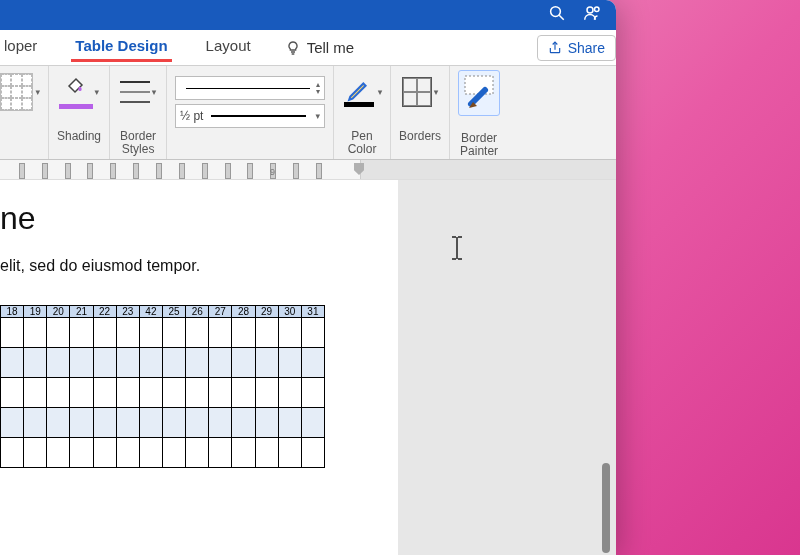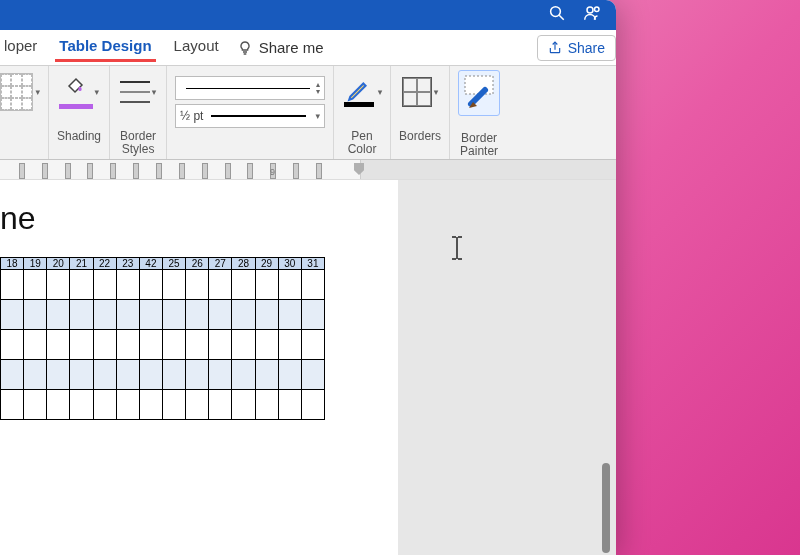--- a/index.html
+++ b/index.html
@@ -32,21 +32,21 @@
   .titlebar svg { width: 18px; height: 18px; }
 
   
   .tabsrow {
     height: 36px;
     background: #ffffff;
     border-bottom: 1px solid #d0d0d0;
     display: flex;
     align-items: center;
     padding-left: 0;
-    gap: 14px;
+    gap: 30px;
     font-size: 15px;
   }
   .tab { color: #444; padding: 4px 4px 8px 4px; cursor: pointer; }
   .tab.active { color: #185ABD; font-weight: 600; border-bottom: 3px solid #ef4444; padding-bottom: 5px; }
   .tellme { display: flex; align-items: center; gap: 6px; color: #333; }
   .tabsrow .spacer { flex: 1; }
   .share-btn, .comments-btn {
     display: flex; align-items: center; gap: 6px;
     border: 1px solid #c5c5c5; border-radius: 4px;
     padding: 4px 10px; font-size: 14px; color: #185ABD;
@@ -146,21 +146,21 @@
   </div>
 
   <div class="tabsrow">
     <span class="tab">loper</span>
     <span class="tab active">Table Design</span>
     <span class="tab">Layout</span>
     <span class="tellme">
       <svg width="16" height="16" viewBox="0 0 24 24" fill="none" stroke="#555" stroke-width="2">
         <path d="M9 18h6M10 21h4M12 3a6 6 0 0 0-4 10.5V15h8v-1.5A6 6 0 0 0 12 3z"></path>
       </svg>
-      <span>Share me</span>
+      <span>Tell me</span>
     </span>
     <div class="spacer"></div>
     <div class="tabsrow-right">
       <div class="share-btn">
         <svg width="14" height="14" viewBox="0 0 24 24" fill="none" stroke="#185ABD" stroke-width="2">
           <path d="M4 12v7a1 1 0 0 0 1 1h14a1 1 0 0 0 1-1v-7"></path>
             <path d="M16 6l-4-4-4 4"></path>
             <path d="M12 2v13"></path>
         </svg>
         <span>Share</span>
@@ -291,20 +291,21 @@
         <div class="tt"></div>
         <div class="tt"></div>
       </div>
     <div class="rmargin"></div>
     <span class="mark" style="left:270px;">9</span>
   </div>
 
   <div class="doc-outer">
     <div class="paper">
       <div class="doc-title">ne</div>
+      <div class="doc-body">elit, sed do eiusmod tempor.</div>
       <table class="plan">
         <thead>
             <tr id="plan-head">
               <th>18</th>
               <th>19</th>
               <th>20</th>
               <th>21</th>
               <th>22</th>
               <th>23</th>
               <th>42</th>

